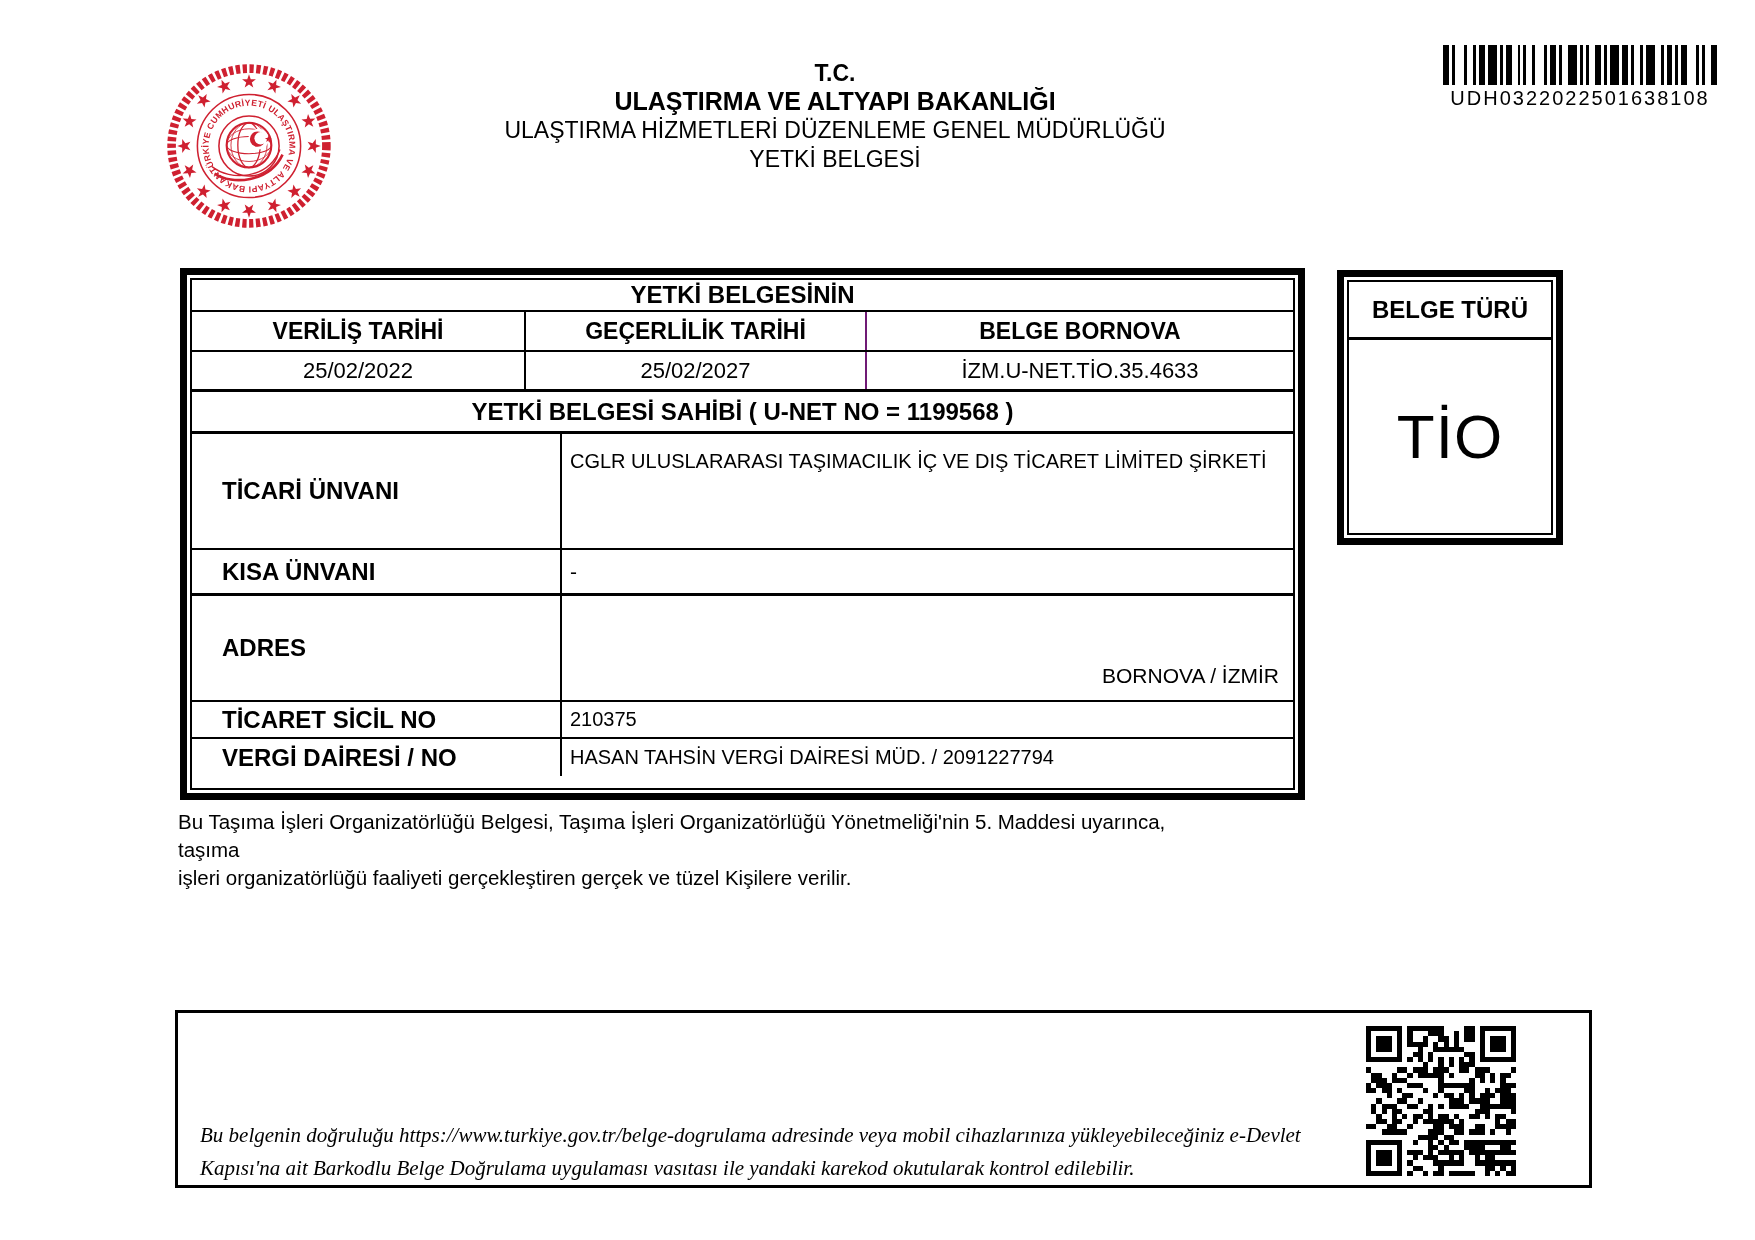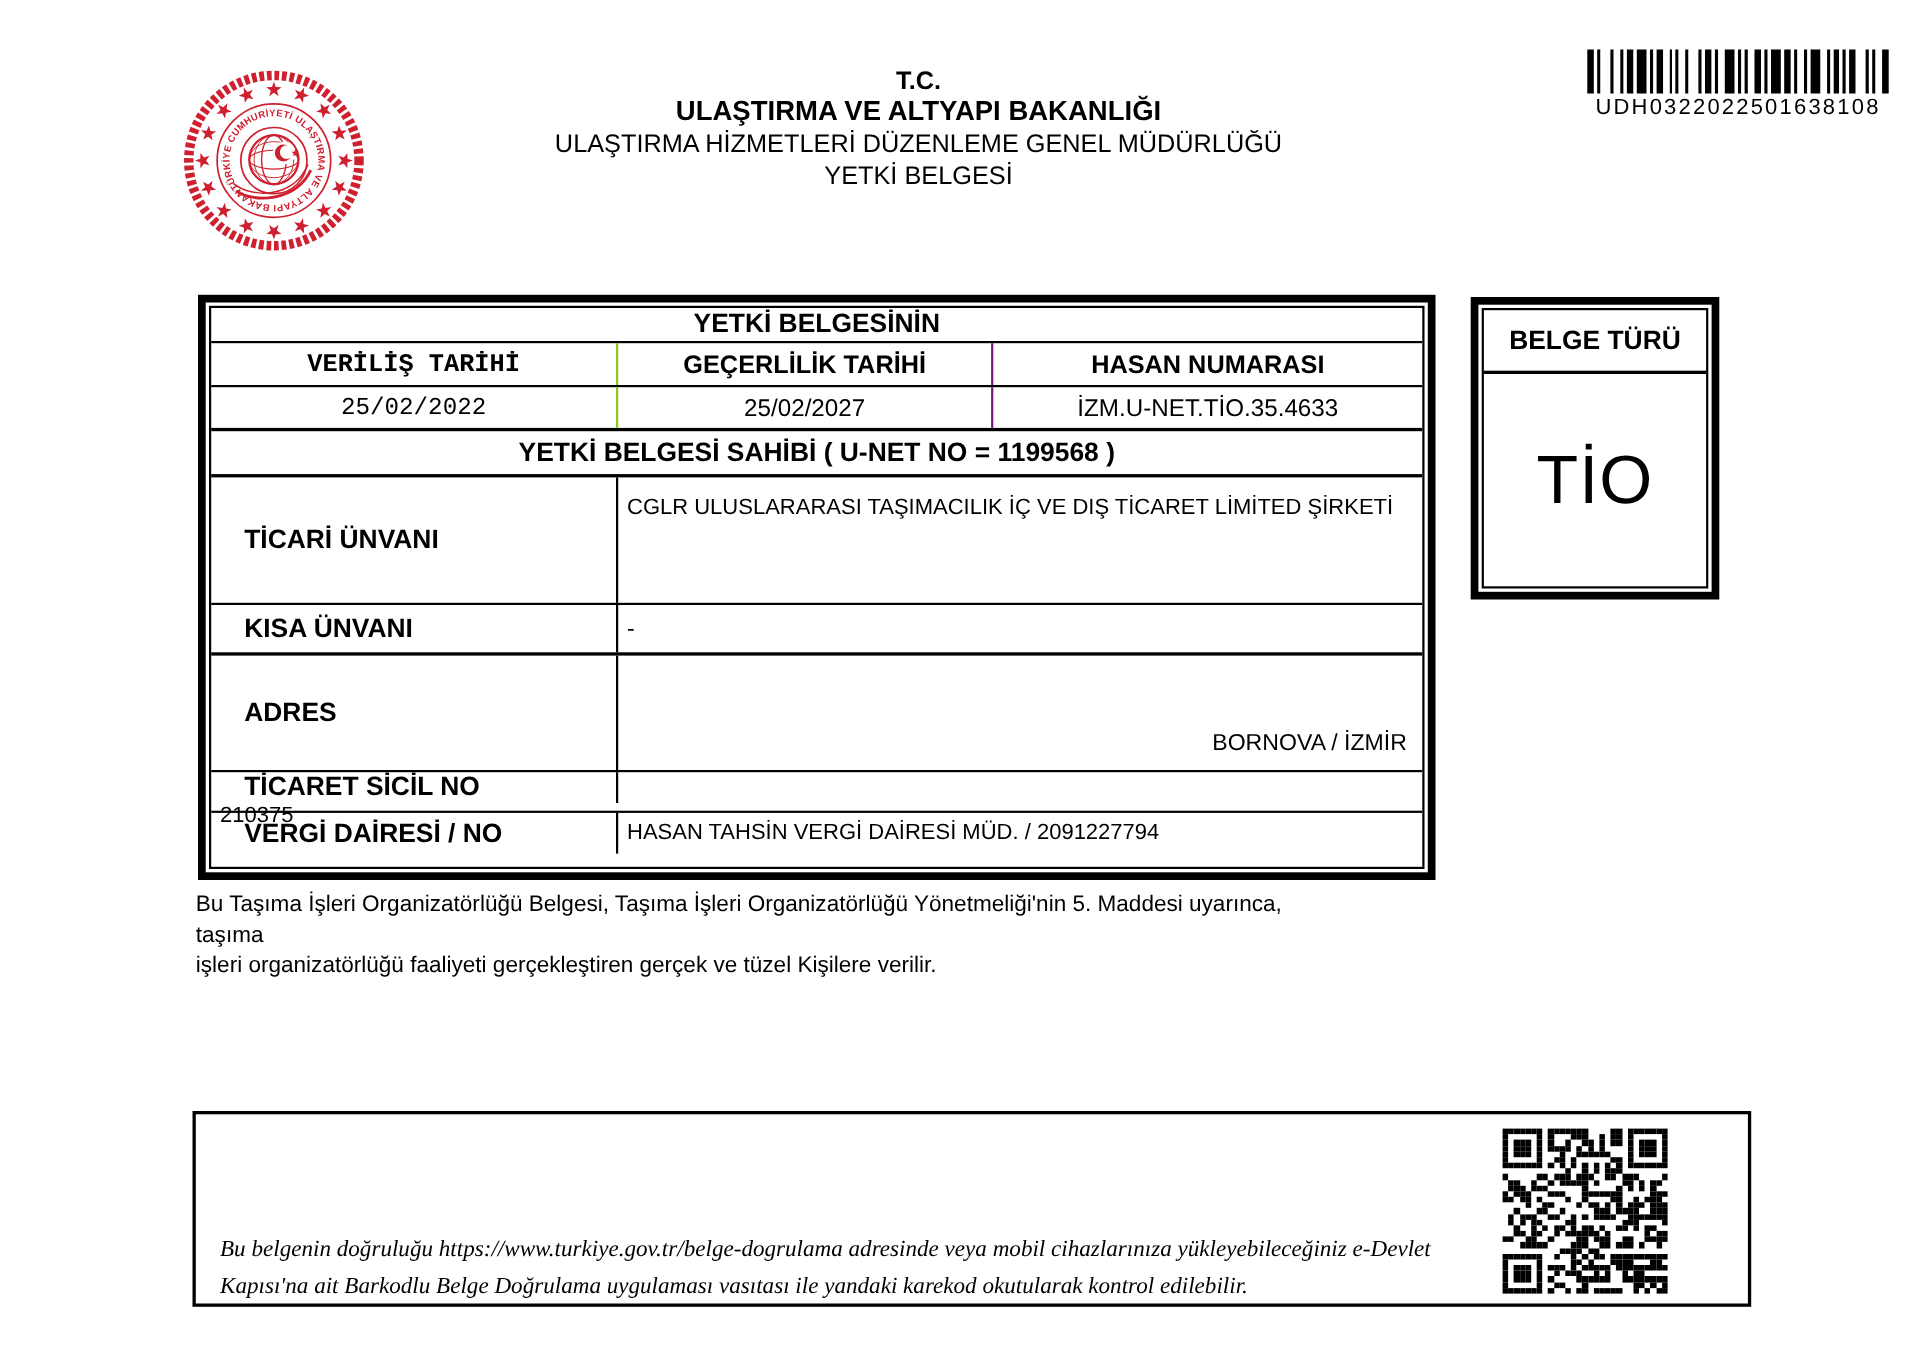--- a/index.html
+++ b/index.html
@@ -28,39 +28,39 @@
   .doc-table{position:absolute;left:180px;top:268px;width:1125px;height:532px;
              border:7px solid #000;box-sizing:border-box;padding:3px;}
   .tbl-inner{border:2px solid #000;box-sizing:border-box;height:100%;display:flex;flex-direction:column;}
   .trow{box-sizing:border-box;display:flex;align-items:center;}
   .bb2{border-bottom:2px solid #000;}
   .bb3{border-bottom:3px solid #000;}
   .row-title{height:32px;justify-content:center;font-weight:bold;font-size:24px;}
   .row-cols{height:40px;}
   .row-vals{height:40px;}
   .cell{box-sizing:border-box;height:100%;display:flex;align-items:center;justify-content:center;}
-  .c1{width:370px;border-right:2px solid #84cc16;font-family:Liberation Mono, monospace;}
+  .c1{width:334px;border-right:2px solid #000000;}
   .c2{width:341px;border-right:2px solid #701a75;}
   .c3{flex:1;}
   .row-cols .cell{font-weight:bold;font-size:23px;}
   .row-vals .cell{font-size:22px;}
   .row-owner{height:42px;justify-content:center;font-weight:bold;font-size:24px;}
   .drow{box-sizing:border-box;display:flex;}
   .dlabel{width:370px;border-right:2px solid #000;box-sizing:border-box;
           font-weight:bold;font-size:24px;padding-left:30px;display:flex;align-items:center;}
   .dvalue{flex:1;box-sizing:border-box;position:relative;font-size:20px;}
   .r-ticari{height:116px;}
   .r-ticari .dvalue .v{position:absolute;left:8px;top:16px;white-space:nowrap;}
   .r-kisa{height:46px;}
   .r-kisa .dvalue{display:flex;align-items:center;padding-left:8px;font-size:21px;}
   .r-adres{height:106px;}
   .r-adres .dlabel{align-items:center;}
   .r-adres .v1{position:absolute;left:8px;top:6px;font-size:20px;}
   .r-adres .v2{position:absolute;right:14px;top:68px;font-size:21px;}
-  .r-sicil{height:37px;flex-direction:column;}
+  .r-sicil{height:37px;}
   .r-vergi{height:37px;}
   .r-sicil .dvalue,.r-vergi .dvalue{display:flex;align-items:center;padding-left:8px;font-size:20px;}
   .r-sicil .dlabel,.r-vergi .dlabel{font-size:24px;}
 
   
   .belge-box{position:absolute;left:1337px;top:270px;width:226px;height:275px;
              border:7px solid #000;box-sizing:border-box;padding:3px;}
   .belge-inner{border:2px solid #000;box-sizing:border-box;height:100%;display:flex;flex-direction:column;}
   .belge-head{height:58px;border-bottom:3px solid #000;box-sizing:border-box;
               display:flex;align-items:center;justify-content:center;font-weight:bold;font-size:24px;}
@@ -204,21 +204,21 @@
     <div class="barcode-text">UDH0322022501638108</div>
   </div>
 
   <div class="doc-table">
     <div class="tbl-inner">
       <div class="trow row-title bb2">YETKİ BELGESİNİN</div>
 
       <div class="trow row-cols bb2">
         <div class="cell c1">VERİLİŞ TARİHİ</div>
         <div class="cell c2">GEÇERLİLİK TARİHİ</div>
-        <div class="cell c3">HASAN NUMARASI</div>
+        <div class="cell c3">BELGE BORNOVA</div>
       </div>
 
       <div class="trow row-vals bb3">
         <div class="cell c1">25/02/2022</div>
         <div class="cell c2">25/02/2027</div>
         <div class="cell c3">İZM.U-NET.TİO.35.4633</div>
       </div>
 
       <div class="trow row-owner bb3">YETKİ BELGESİ SAHİBİ ( U-NET NO = 1199568 )</div>
 

